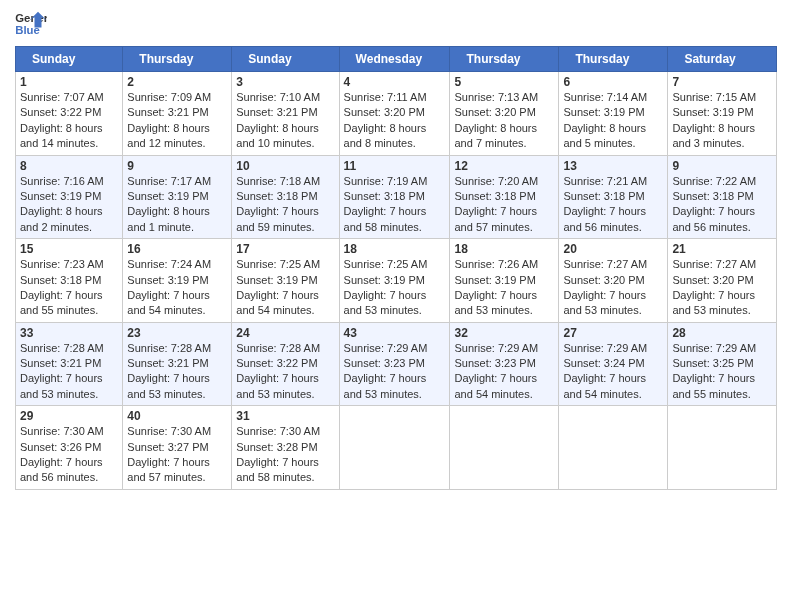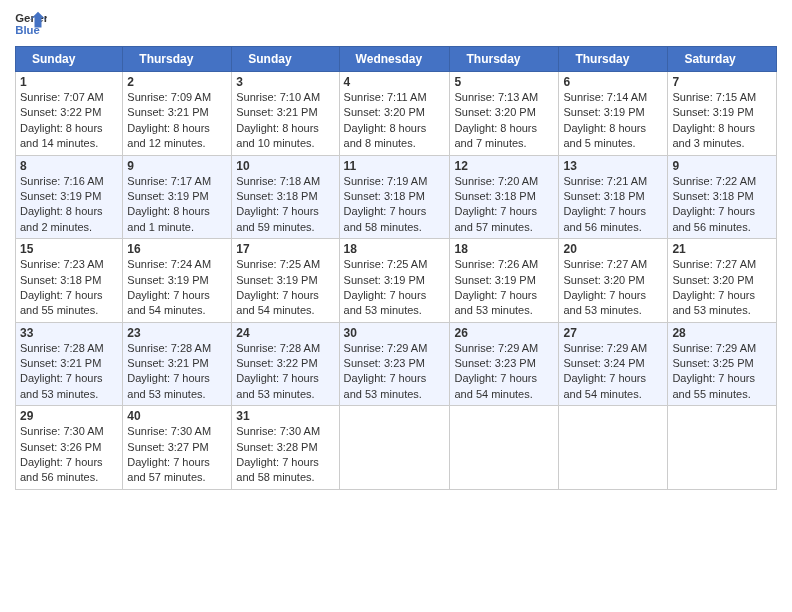--- a/index.html
+++ b/index.html
@@ -212,25 +212,25 @@
           </td>
           <td>
             <span class="day-num">23</span>
             <div class="day-info">Sunrise: 7:28 AM<br>Sunset: 3:21 PM<br>Daylight: 7 hours and 53 minutes.</div>
           </td>
           <td>
             <span class="day-num">24</span>
             <div class="day-info">Sunrise: 7:28 AM<br>Sunset: 3:22 PM<br>Daylight: 7 hours and 53 minutes.</div>
           </td>
           <td>
-            <span class="day-num">30</span>
+            <span class="day-num">43</span>
             <div class="day-info">Sunrise: 7:29 AM<br>Sunset: 3:23 PM<br>Daylight: 7 hours and 53 minutes.</div>
           </td>
           <td>
-            <span class="day-num">26</span>
+            <span class="day-num">32</span>
             <div class="day-info">Sunrise: 7:29 AM<br>Sunset: 3:23 PM<br>Daylight: 7 hours and 54 minutes.</div>
           </td>
           <td>
             <span class="day-num">27</span>
             <div class="day-info">Sunrise: 7:29 AM<br>Sunset: 3:24 PM<br>Daylight: 7 hours and 54 minutes.</div>
           </td>
           <td>
             <span class="day-num">28</span>
             <div class="day-info">Sunrise: 7:29 AM<br>Sunset: 3:25 PM<br>Daylight: 7 hours and 55 minutes.</div>
           </td>

